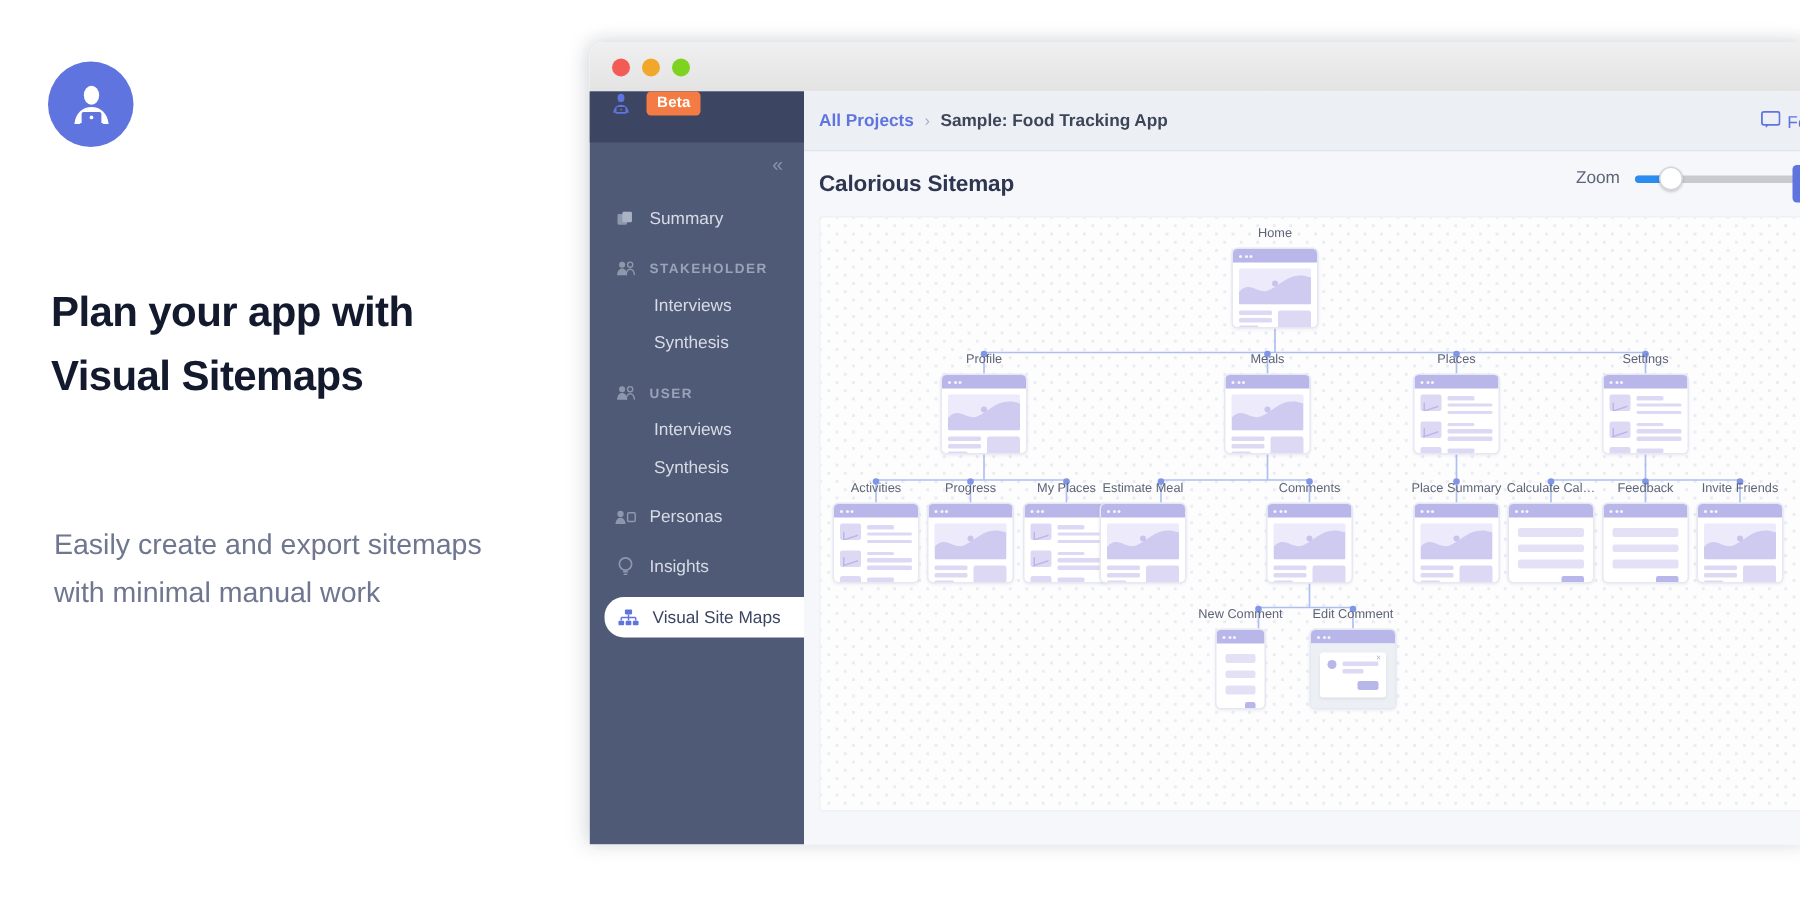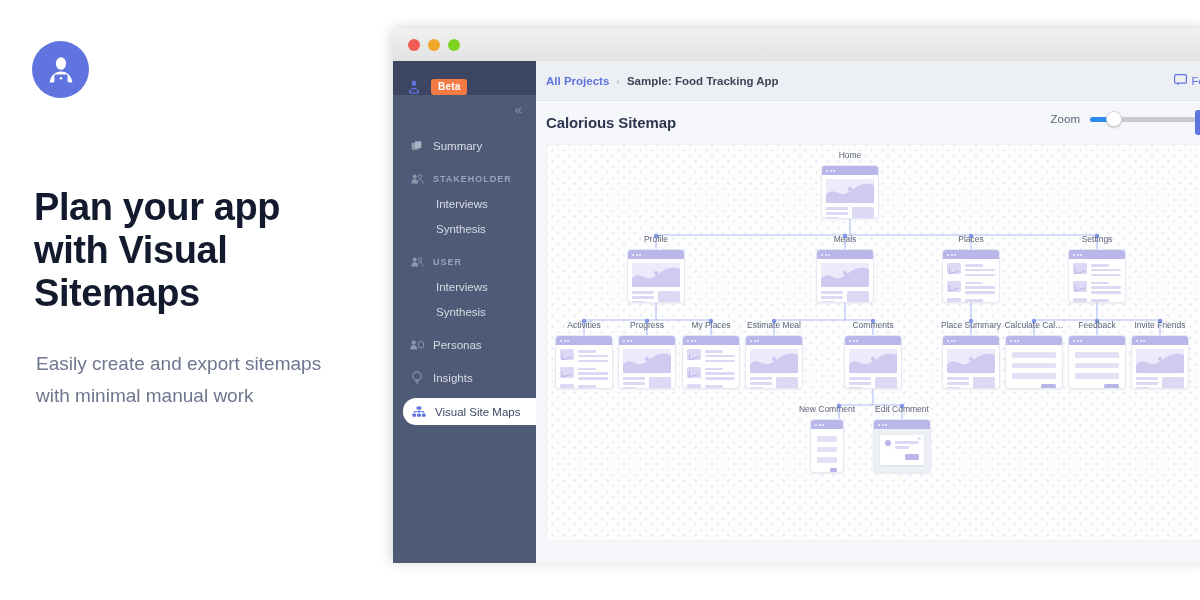--- a/index.html
+++ b/index.html
@@ -14,21 +14,21 @@
   
   .left-panel { position: absolute; left: 0; top: 0; width: 395px; height: 600px; background:#fff; }
   .brand-logo {
     position: absolute; left: 32px; top: 41px;
     width: 57px; height: 57px; border-radius: 50%;
     background: #6074e0;
     display: flex; align-items: center; justify-content: center;
   }
   .headline {
     position: absolute; left: 34px; top: 186px; width: 300px;
-    font-size: 38px; line-height: 43px; font-weight: 700;
+    font-size: 28px; line-height: 43px; font-weight: 700;
     color: #141a2e; letter-spacing: -0.4px;
   }
   .subcopy {
     position: absolute; left: 36px; top: 348px; width: 300px;
     font-size: 19px; line-height: 32px; font-weight: 400;
     color: #6e7690; letter-spacing: 0px;
   }
 
   
   .app-window {
@@ -50,21 +50,21 @@
   .dot.yellow { background: #f0a72a; }
   .dot.green { background: #7ed321; }
 
   
   .sidebar {
     position: absolute; left: 0; top: 33px; width: 143px; height: 502px;
     background: #4f5b76;
   }
   .sb-header {
     height: 34px; background: #3c4662;
-    display: flex; align-items: flex-end; padding-left: 13px; gap: 9px;
+    display: flex; align-items: flex-start; padding-left: 13px; gap: 9px;
   }
   .beta-badge {
     background: #f47b43; color: #fff;
     font-size: 10px; font-weight: 700;
     border-radius: 3px; padding: 2px 7px 3px 7px;
     letter-spacing: .2px;
   }
   .collapse-row { height: 28px; display:flex; align-items:center; justify-content:flex-end; padding-right:14px; }
   .collapse-chev { color:#8894ad; font-size: 13px; line-height: 1; }
 
@@ -647,21 +647,21 @@
                 <div class="list-row">
                     <span class="list-thumb"></span>
                     <span class="list-lines">
                       <span class="ln w60"></span>
                     </span>
                   </div>
               </div>
             </div>
           </div>
 
-          <div class="node" style="left:198px;top:190px;width:58px;height:54px;border-radius:17px;">
+          <div class="node" style="left:186px;top:190px;width:58px;height:54px;border-radius:17px;">
             <span class="node-label">Estimate Meal</span>
             <div class="card" style="height:54px">
               <div class="card-bar">
                   <i class="bar-dot"></i>
                   <i class="bar-dot"></i>
                   <i class="bar-dot"></i>
                 </div>
               <div class="card-body">
                 <div class="hero" style="height:24px">
                   <svg viewBox="0 0 100 40" preserveAspectRatio="none">

